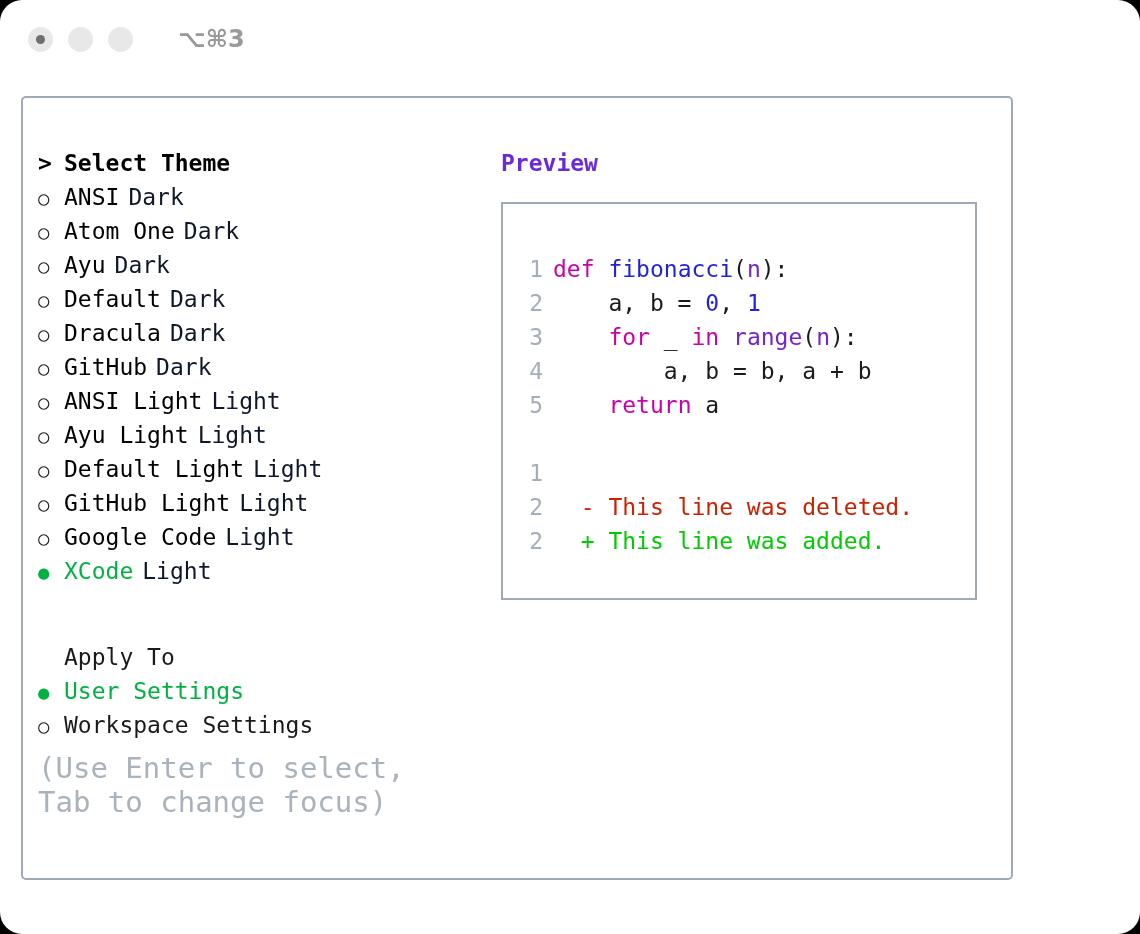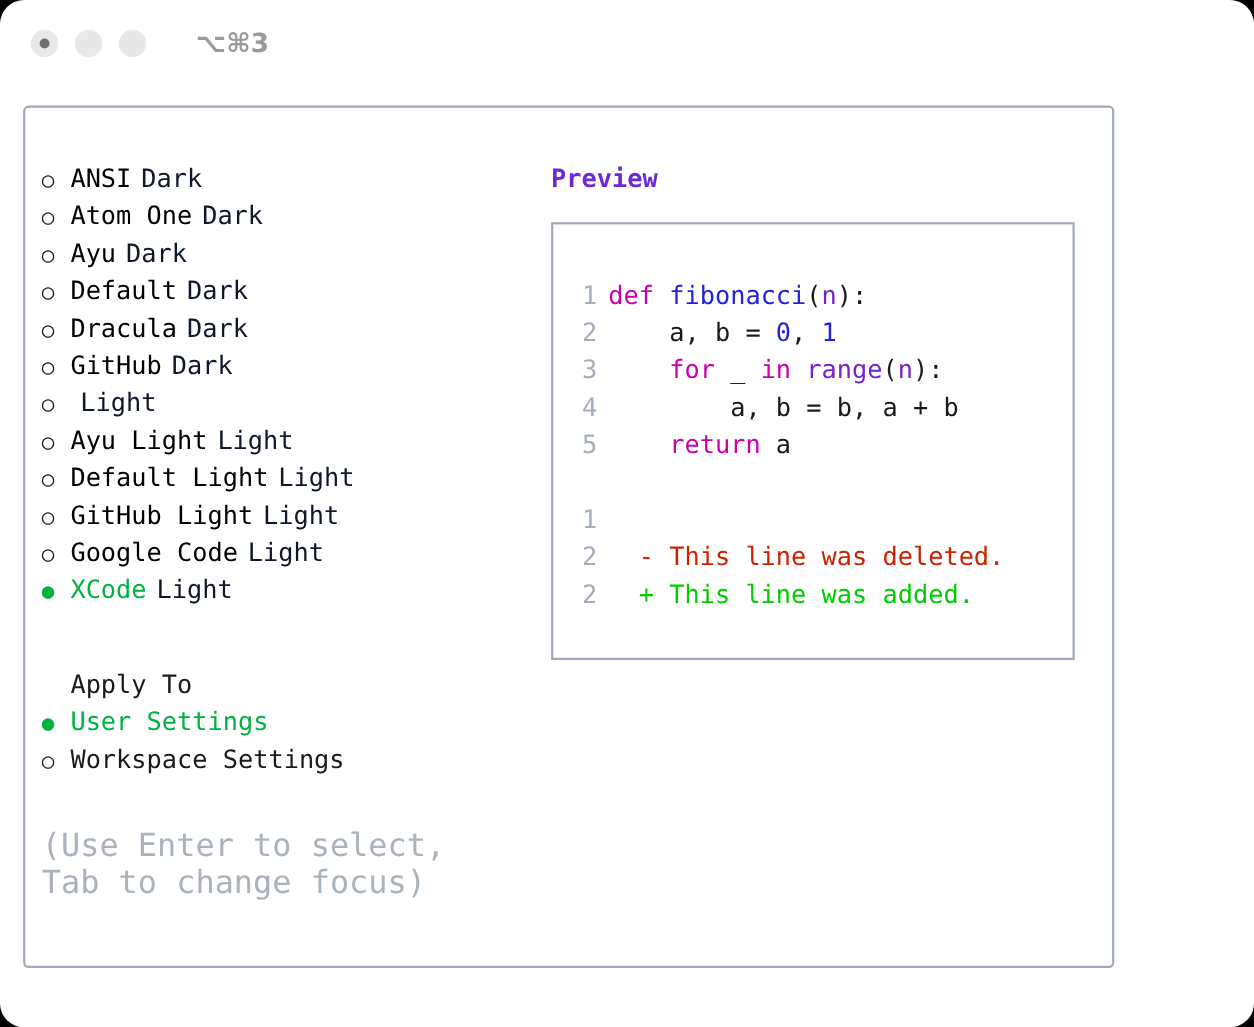--- a/index.html
+++ b/index.html
@@ -227,29 +227,33 @@
     <div class="traffic-light"></div>
     <div class="traffic-light"></div>
     <div id="shortcut-label">⌥⌘3</div>
   </div>
 
   <div id="main-panel">
     <div id="panel-inner">
 
       <div id="left-column">
 
+        <div class="line-row">
+          <span class="marker caret"></span>
+          <span class="section-title">Select Theme</span>
+        </div>
 
         <div id="theme-list">
             <div class="line-row"><span class="marker bullet-empty"></span><span class="theme-name">ANSI</span><span class="theme-kind">Dark</span></div>
             <div class="line-row"><span class="marker bullet-empty"></span><span class="theme-name">Atom One</span><span class="theme-kind">Dark</span></div>
             <div class="line-row"><span class="marker bullet-empty"></span><span class="theme-name">Ayu</span><span class="theme-kind">Dark</span></div>
             <div class="line-row"><span class="marker bullet-empty"></span><span class="theme-name">Default</span><span class="theme-kind">Dark</span></div>
             <div class="line-row"><span class="marker bullet-empty"></span><span class="theme-name">Dracula</span><span class="theme-kind">Dark</span></div>
             <div class="line-row"><span class="marker bullet-empty"></span><span class="theme-name">GitHub</span><span class="theme-kind">Dark</span></div>
-            <div class="line-row"><span class="marker bullet-empty"></span><span class="theme-kind">Light</span></div>
+            <div class="line-row"><span class="marker bullet-empty"></span><span class="theme-name">ANSI Light</span><span class="theme-kind">Light</span></div>
             <div class="line-row"><span class="marker bullet-empty"></span><span class="theme-name">Ayu Light</span><span class="theme-kind">Light</span></div>
             <div class="line-row"><span class="marker bullet-empty"></span><span class="theme-name">Default Light</span><span class="theme-kind">Light</span></div>
             <div class="line-row"><span class="marker bullet-empty"></span><span class="theme-name">GitHub Light</span><span class="theme-kind">Light</span></div>
             <div class="line-row"><span class="marker bullet-empty"></span><span class="theme-name">Google Code</span><span class="theme-kind">Light</span></div>
             <div class="line-row"><span class="marker bullet-filled"></span><span class="theme-name selected">XCode</span><span class="theme-kind">Light</span></div>
           </div>
 
         <div id="apply-to-block">
           <div class="line-row">
             <span class="marker blank"></span>

